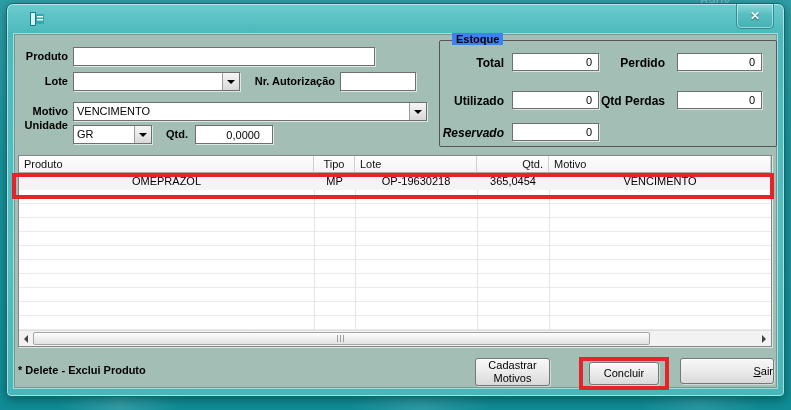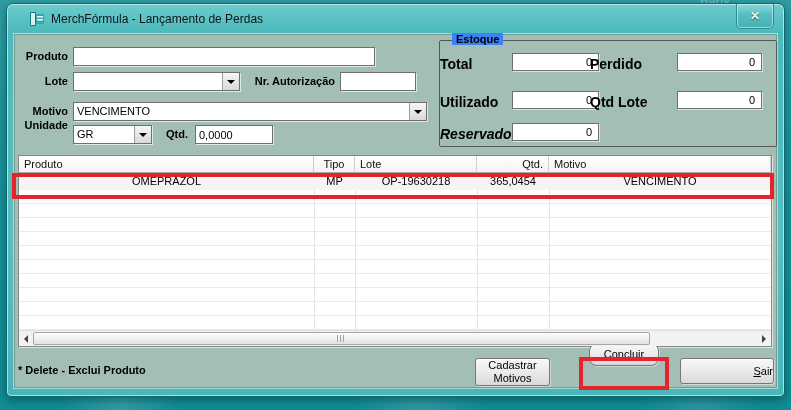--- a/index.html
+++ b/index.html
@@ -71,21 +71,21 @@
 
   
   .groupbox {
     position:absolute; left:424px; top:5px; width:338px; height:107px;
     border:1px solid #565656; border-radius:2px;
   }
   .groupbox legend-lbl {
     position:absolute; top:-8px; left:12px; background:#3b82f6;
     padding:0 4px; font-size:11px; font-weight:bold; display:block;
   }
-  .g-lbl { position:absolute; font-size:14px; font-weight:bold; text-align:left; }
+  .g-lbl { position:absolute; font-size:12px; font-weight:bold; text-align:right; }
   .g-val {
     position:absolute; height:18px; background:#fff;
     border:1px solid #6f6f6f; box-shadow:1px 1px 0 rgba(255,255,255,.6);
     font-size:11px; text-align:right; padding:0 6px 0 2px; line-height:16px;
   }
 
   
   .grid {
     position:absolute; left:3px; top:120px; width:754px; height:192px;
     background:#fff; border:1px solid #868686;
@@ -131,21 +131,21 @@
   .hint { position:absolute; left:3px; top:329px; font-size:11px; font-weight:bold; color:#000; }
   .btn {
     position:absolute; border:1px solid #777777; border-radius:3px;
     background:linear-gradient(180deg,#f8f8f8 0%, #ececec 45%, #d9d9d9 100%);
     box-shadow: inset 0 1px 0 #ffffff, 1px 1px 0 rgba(255,255,255,.45);
     font-family:"Liberation Sans",sans-serif; font-size:11px; color:#000;
     display:flex; align-items:center; justify-content:center; text-align:center; line-height:13px;
     cursor:default;
   }
   .btn-cadastrar { left:460px; top:323px; width:75px; height:28px; }
-  .btn-concluir  { left:574px; top:308px; width:70px; height:23px;border-radius:8px; }
+  .btn-concluir  { left:574px; top:327px; width:70px; height:23px; }
   .btn-sair      { left:665px; top:323px; width:94px; height:26px;justify-content:flex-end; }
   .mnemonic { text-decoration:underline; }
 
   
   .annot { position:absolute; border:4px solid #e3242b; background:transparent; z-index:10; pointer-events:none; }
   .annot-row      { left:-3px; top:138px; width:762px; height:26px; }
   .annot-concluir { left:564px; top:322px; width:90px;  height:33px; }
 </style>
 </head>
 <body>
@@ -155,21 +155,20 @@
 <div class="window">
 
   <div class="titlebar">
     <svg class="app-icon" viewBox="0 0 16 16">
       <rect x="1" y="1" width="6" height="14" rx="1" fill="#0e7d85"></rect>
       <rect x="2" y="2" width="4" height="12" fill="#d9f2f0"></rect>
       <rect x="7" y="3" width="8" height="10" rx="1" fill="#35a8ad"></rect>
       <rect x="8" y="5" width="6" height="1.5" fill="#eafefc"></rect>
       <rect x="8" y="8" width="6" height="1.5" fill="#eafefc"></rect>
     </svg>
-    <span class="title-text">MerchFórmula - Lançamento de Perdas</span>
   </div>
 
   <div class="close-btn">
     <span>✕</span>
   </div>
 
   <div class="client">
 
     <div class="flabel" style="left:0; top:15px; width:53px;">Produto</div>
     <div class="flabel" style="left:0; top:40px; width:53px;">Lote</div>
@@ -191,33 +190,33 @@
       <span class="arrow-btn">
           <i></i>
         </span>
     </div>
     <div class="combo" style="left:58px; top:90px; width:79px;">
       <span>GR</span>
       <span class="arrow-btn">
           <i></i>
         </span>
     </div>
-    <input class="tb" style="left: 180px; top: 90px; width: 78px; text-align: left; padding-right: 12px;" value="0,0000">
+    <input class="tb" style="left: 180px; top: 90px; width: 78px; text-align: right; padding-right: 12px;" value="0,0000">
 
     <div class="groupbox">
       <legend-lbl>Estoque</legend-lbl>
 
       <div class="g-lbl" style="left:0; top:15px; width:64px;">Total</div>
       <div class="g-val" style="left:72px; top:12px; width:87px;">0</div>
       <div class="g-lbl" style="left:150px; top:15px; width:75px;">Perdido</div>
       <div class="g-val" style="left:237px; top:12px; width:85px;">0</div>
 
       <div class="g-lbl" style="left:0; top:53px; width:64px;">Utilizado</div>
       <div class="g-val" style="left:72px; top:50px; width:87px;">0</div>
-      <div class="g-lbl" style="left:150px; top:53px; width:75px;">Qtd Lote</div>
+      <div class="g-lbl" style="left:150px; top:53px; width:75px;">Qtd Perdas</div>
       <div class="g-val" style="left:237px; top:50px; width:85px;">0</div>
 
       <div class="g-lbl" style="left:0; top:85px; width:64px;font-style:italic;">Reservado</div>
       <div class="g-val" style="left:72px; top:82px; width:87px;">0</div>
     </div>
 
     <div class="grid">
       <div class="ghead">
         <div class="hc c0">Produto</div>
         <div class="hc c1">Tipo</div>

